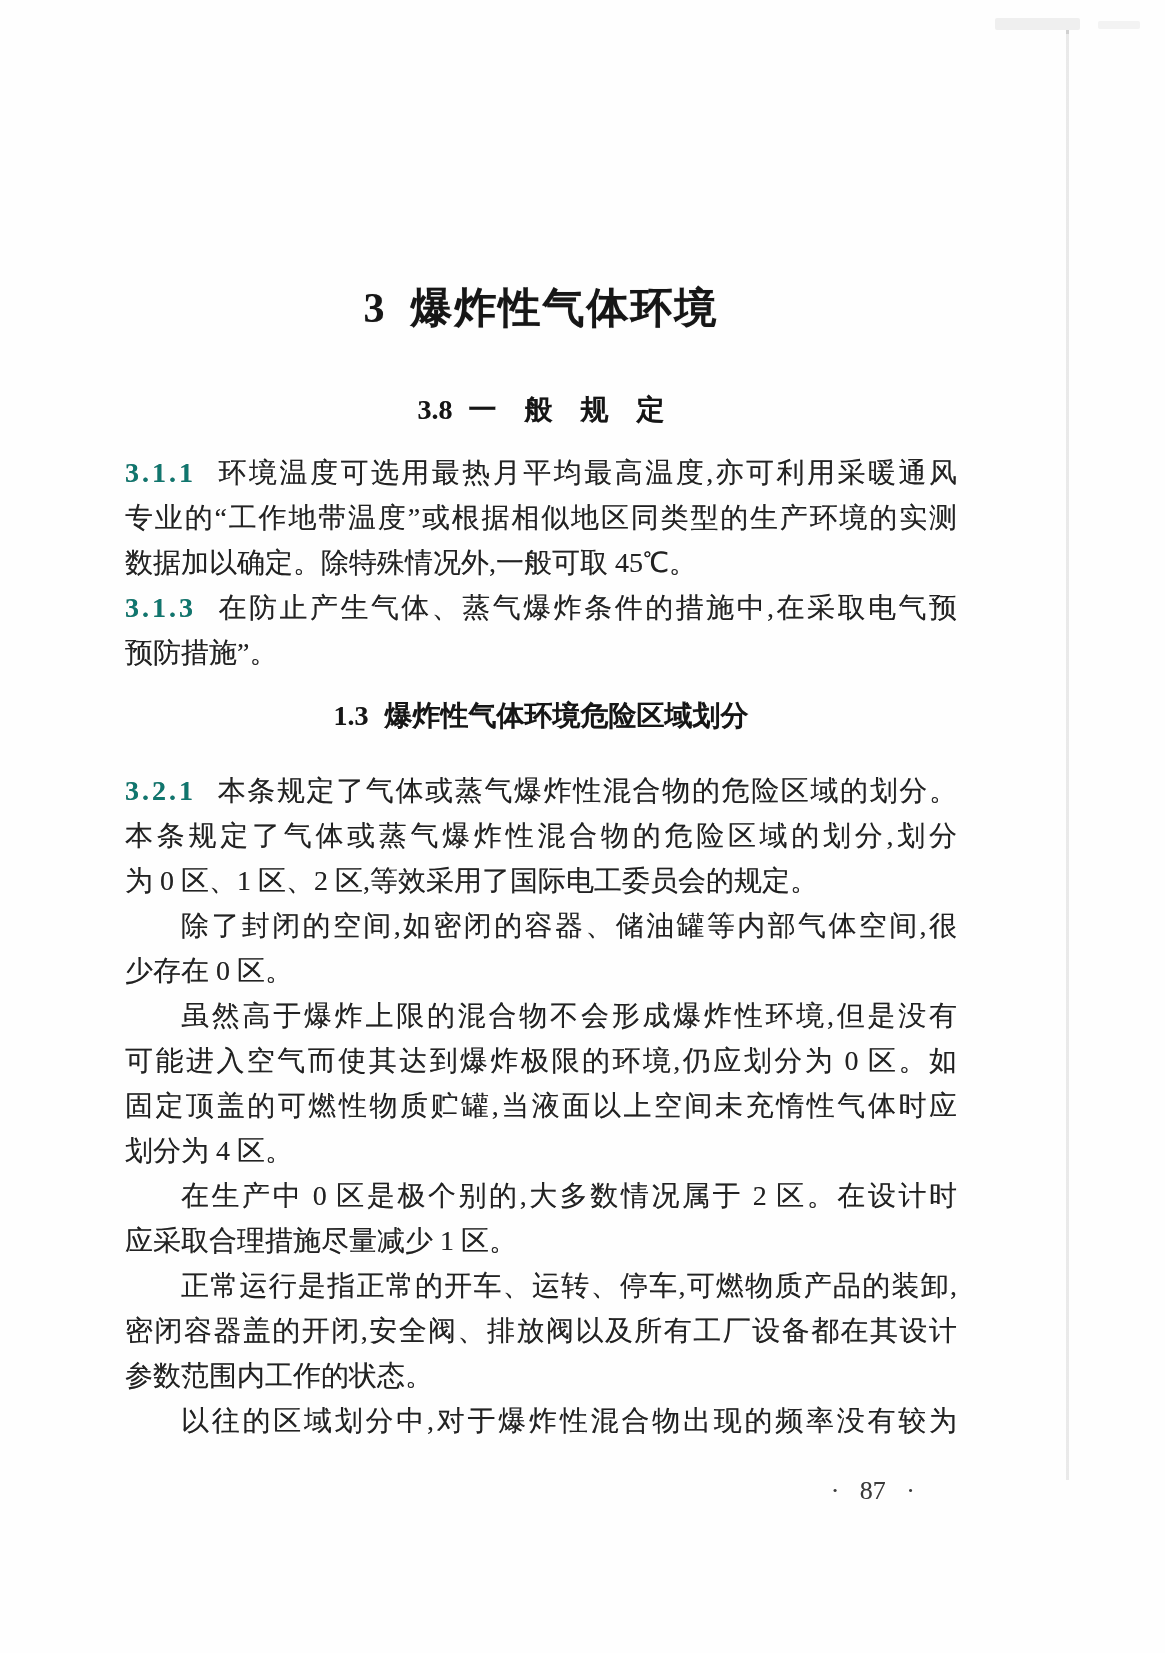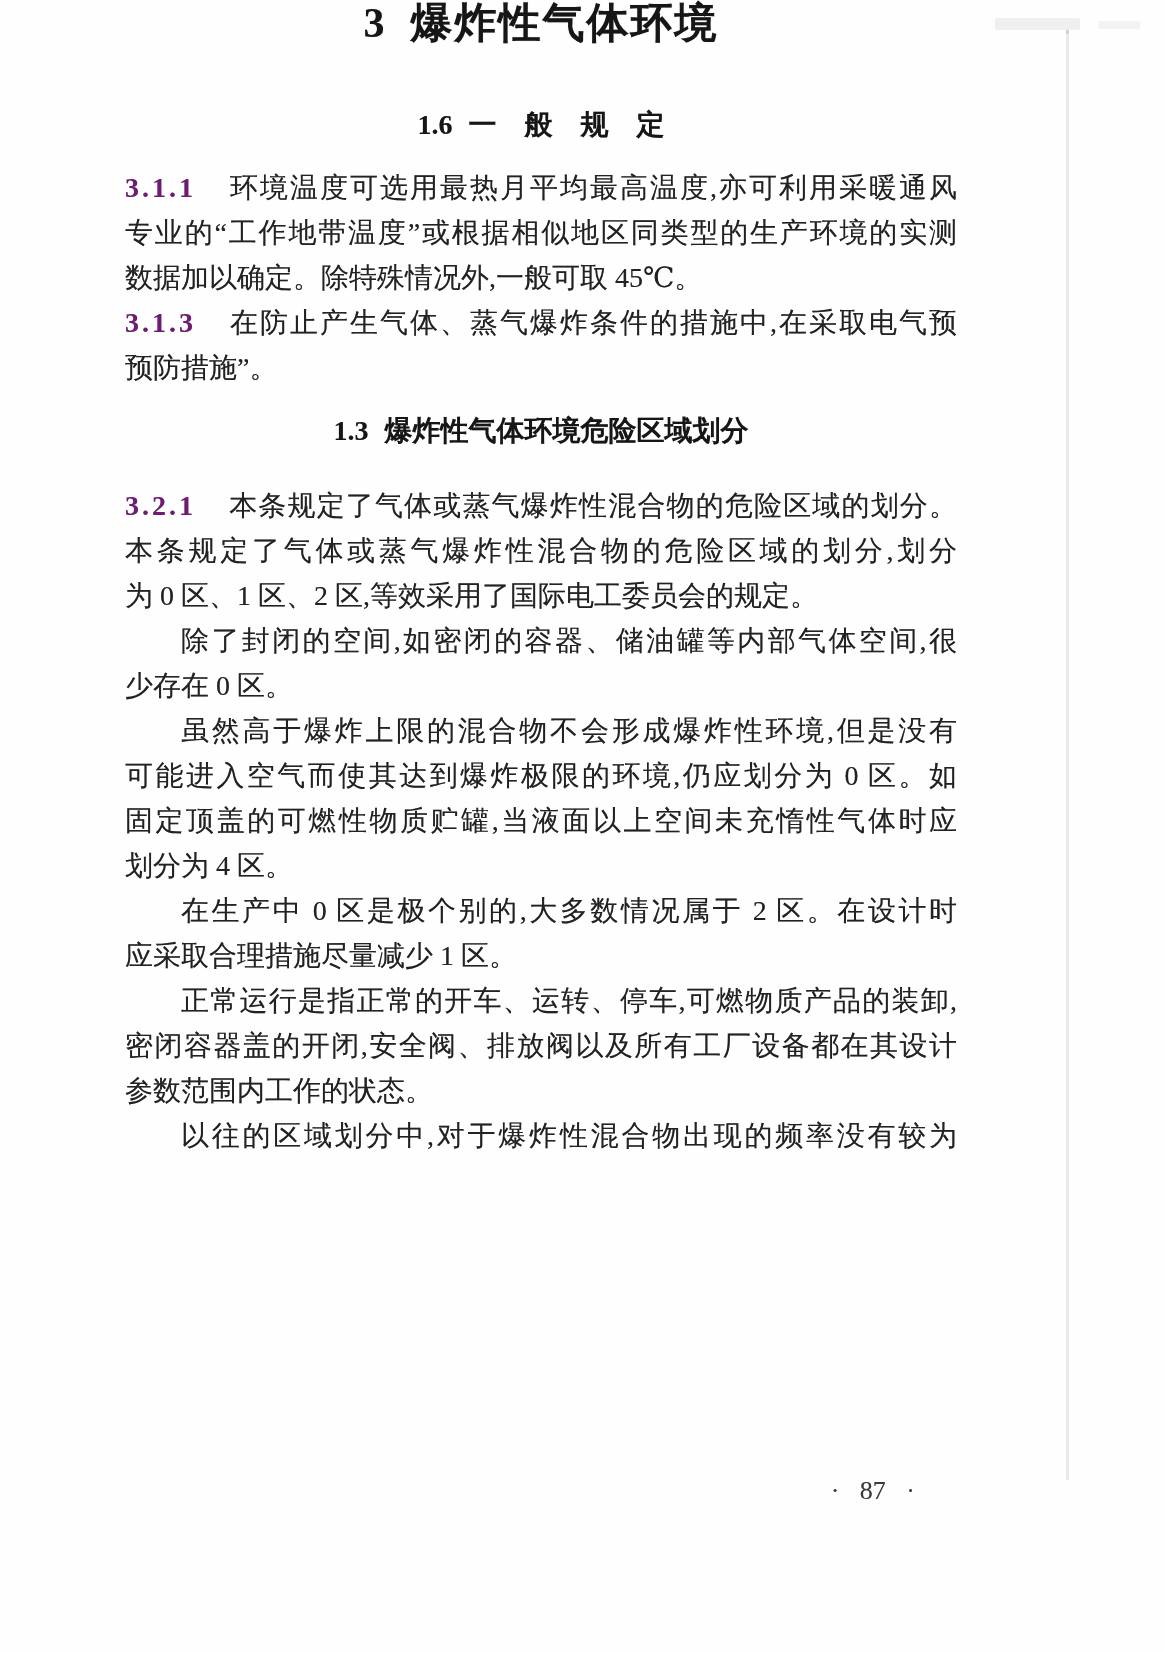--- a/index.html
+++ b/index.html
@@ -29,20 +29,22 @@
     width: 85px; height: 12px; background: #efefef; border-radius: 2px;
   }
   .scan-smudge-2 {
     position: absolute; left: 1098px; top: 21px;
     width: 42px; height: 8px; background: #f3f3f3; border-radius: 2px;
   }
   .content {
     position: absolute;
     left: 125px; top: 0;
     width: 832px;
+    padding-top: 285px;
+    font-family: Liberation Serif, serif;
   }
   .chapter-title {
     margin: 0;
     height: 46px; line-height: 46px;
     font-size: 42px; font-weight: bold;
     text-align: center;
     letter-spacing: 2px;
     color: #161616;
     text-shadow: 0 0 0.7px rgba(0,0,0,0.45);
   }
@@ -69,22 +71,22 @@
     overflow: hidden;
     white-space: pre-wrap;
     color: #222;
     text-shadow: 0 0 0.6px rgba(0,0,0,0.35);
   }
   .bl.last { text-align-last: auto; }
   .bl.ind { text-indent: 56px; }
   .cnum {
     font-weight: bold;
     letter-spacing: 3px;
-    margin-right: 32px;
-    color: #701a75;
+    margin-right: 20px;
+    color: #0f766e;
   }
   .page-number {
     position: absolute;
     left: 125px; top: 1476px;
     width: 832px;
     text-align: right;
     padding-right: 42px;
     box-sizing: border-box;
     font-size: 26px;
     word-spacing: 14px;
@@ -98,21 +100,21 @@
 <div class="page">
 
   <div class="scan-vline"></div>
   <div class="scan-smudge-1"></div>
   <div class="scan-smudge-2"></div>
 
   <div class="content">
 
     <h1 class="chapter-title"><span class="ch-num">3</span><span>爆炸性气体环境</span></h1>
 
-    <h2 class="section-heading sh-31"><span class="sec-num">1.6</span><span>一　般　规　定</span></h2>
+    <h2 class="section-heading sh-31"><span class="sec-num">3.8</span><span>一　般　规　定</span></h2>
 
     <div class="para-group pg-31">
       <div class="bl"><span class="cnum">3.1.1</span><span>环境温度可选用最热月平均最高温度,亦可利用采暖通风</span></div>
       <div class="bl">专业的“工作地带温度”或根据相似地区同类型的生产环境的实测</div>
       <div class="bl last">数据加以确定。除特殊情况外,一般可取 45℃。</div>
 
       <div class="bl"><span class="cnum">3.1.3</span><span>在防止产生气体、蒸气爆炸条件的措施中,在采取电气预</span></div>
       <div class="bl last">预防措施”。</div>
     </div>
 

